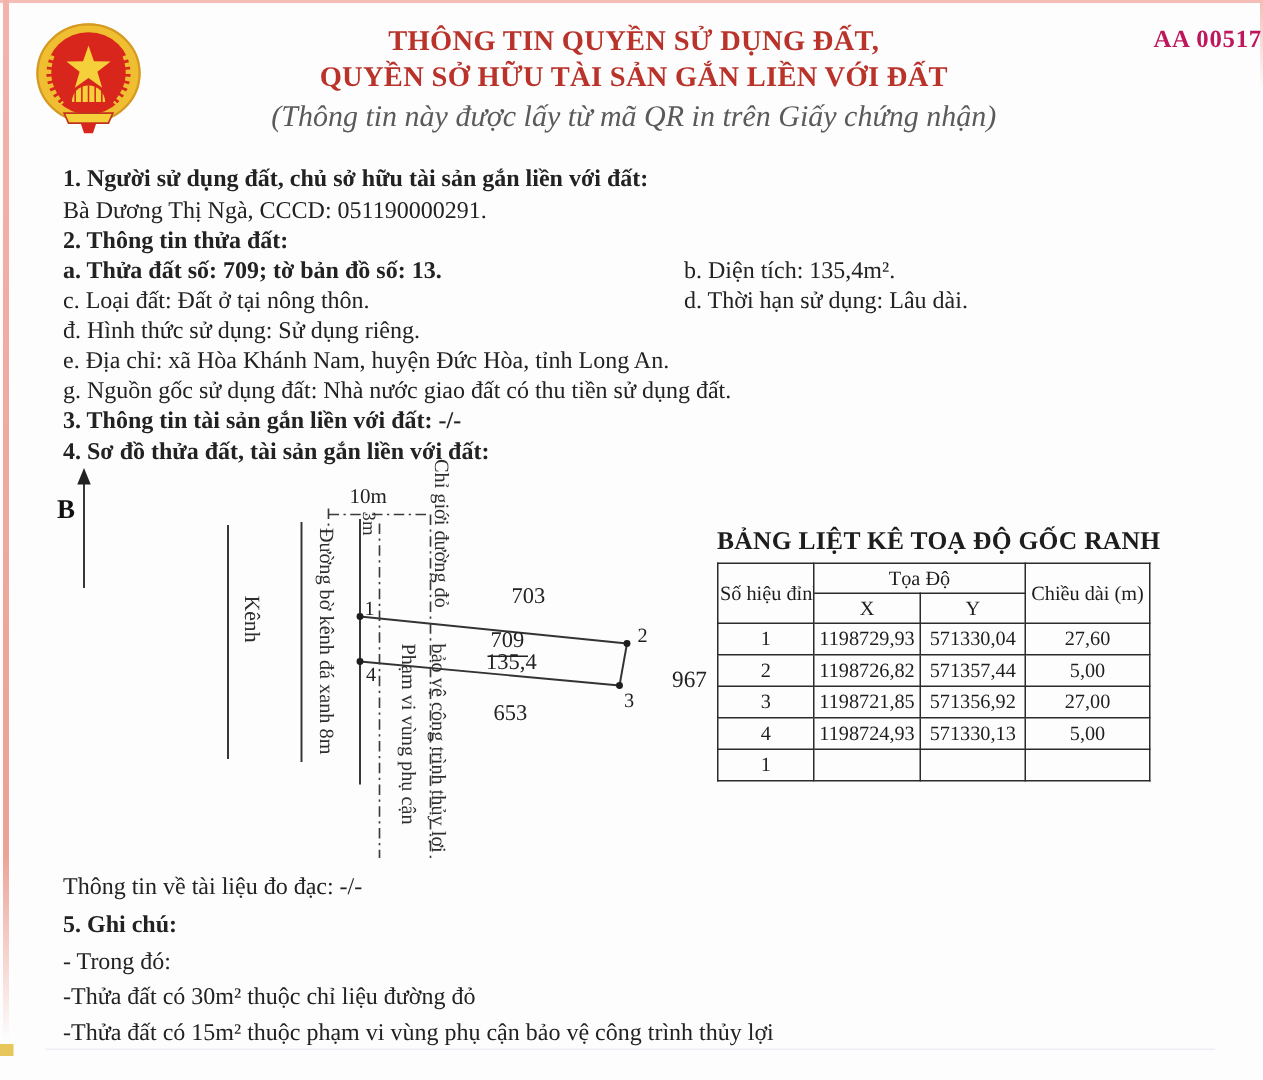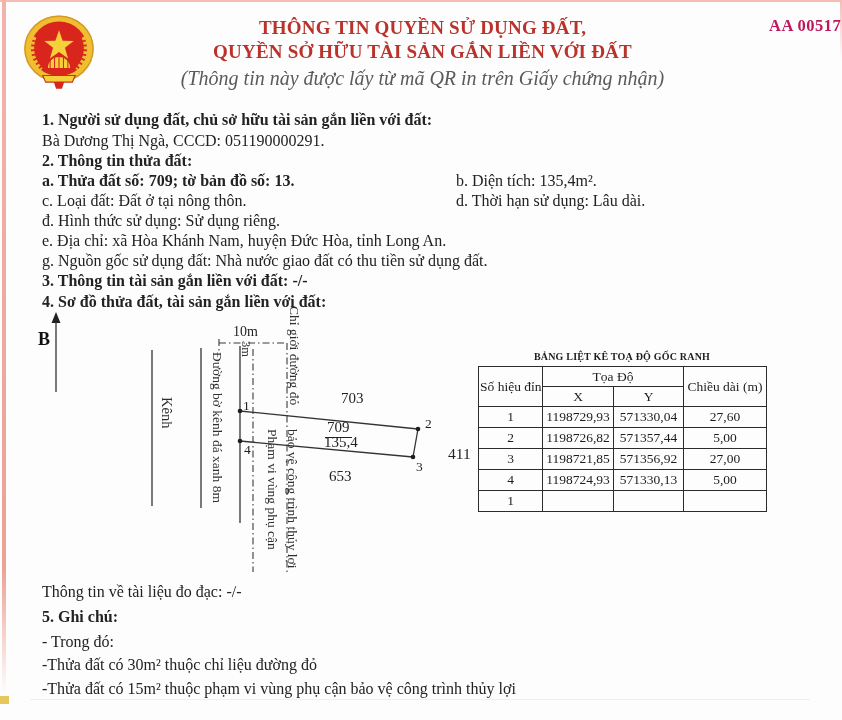--- a/index.html
+++ b/index.html
@@ -30,21 +30,21 @@
 
   
   .vtext { writing-mode:vertical-rl; text-orientation:mixed; font-size:13.5px; color:#2e2e2e; white-space:nowrap; }
   .dlabel { font-size:15px; color:#222; white-space:nowrap; }
   .vxlabel { font-size:13.5px; color:#1e1e1e; }
   .north-b { font-weight:bold; font-size:18px; color:#111; }
   .frac-top { border-bottom:1.2px solid #222; padding:0 2px 1px 2px; }
 
   
   .ctable-wrap { left:478px; top:351px; width:288px; }
-  .ctable-title { text-align:center; font-weight:bold; font-size:10px; color:#1d1d1d; white-space:nowrap; margin-bottom:4px; letter-spacing:.2px; }
+  .ctable-title { text-align:center; font-weight:bold; font-size:17px; color:#1d1d1d; white-space:nowrap; margin-bottom:4px; letter-spacing:.2px; }
   table.coords { border-collapse:collapse; width:288px; table-layout:fixed; }
   table.coords th, table.coords td { border:1px solid #2b2b2b; font-size:13.5px; color:#1d1d1d;
     text-align:center; padding:0 1px; height:21px; font-weight:normal; overflow:hidden; white-space:nowrap; }
   table.coords th { height:20px; }
   col.c1{width:64px;} col.c2{width:71px;} col.c3{width:70px;} col.c4{width:83px;}
 </style>
 </head>
 <body>
 
 <div class="page">
@@ -121,21 +121,21 @@
   <div class="abs vtext" style="left:158px; top:397px; font-size:14.5px;">Kênh</div>
   <div class="abs vtext" style="left:209px; top:352px;">Đường bờ kênh đá xanh 8m</div>
   <div class="abs vtext" style="left:286px; top:306px;">Chỉ giới đường đỏ</div>
   <div class="abs vtext" style="left:264px; top:429px;">Phạm vi vùng phụ cận</div>
   <div class="abs vtext" style="left:284px; top:429px;">bảo vệ công trình thủy lợi</div>
 
   <div class="abs dlabel" style="left:341px; top:390px;">703</div>
   <div class="abs dlabel frac-top" style="left:325px; top:419px;">709</div>
   <div class="abs dlabel" style="left:324px; top:434px;">135,4</div>
   <div class="abs dlabel" style="left:329px; top:468px;">653</div>
-  <div class="abs dlabel" style="left:448px; top:445px; font-size:15.5px;">411</div>
+  <div class="abs dlabel" style="left:448px; top:445px; font-size:15.5px;">967</div>
 
   <div class="abs vxlabel" style="left:243px; top:398px;">1</div>
   <div class="abs vxlabel" style="left:425px; top:416px;">2</div>
   <div class="abs vxlabel" style="left:416px; top:459px;">3</div>
   <div class="abs vxlabel" style="left:244px; top:442px;">4</div>
 
   <div class="abs ctable-wrap">
     <div class="ctable-title">BẢNG LIỆT KÊ TOẠ ĐỘ GỐC RANH</div>
     <table class="coords">
       <colgroup>

